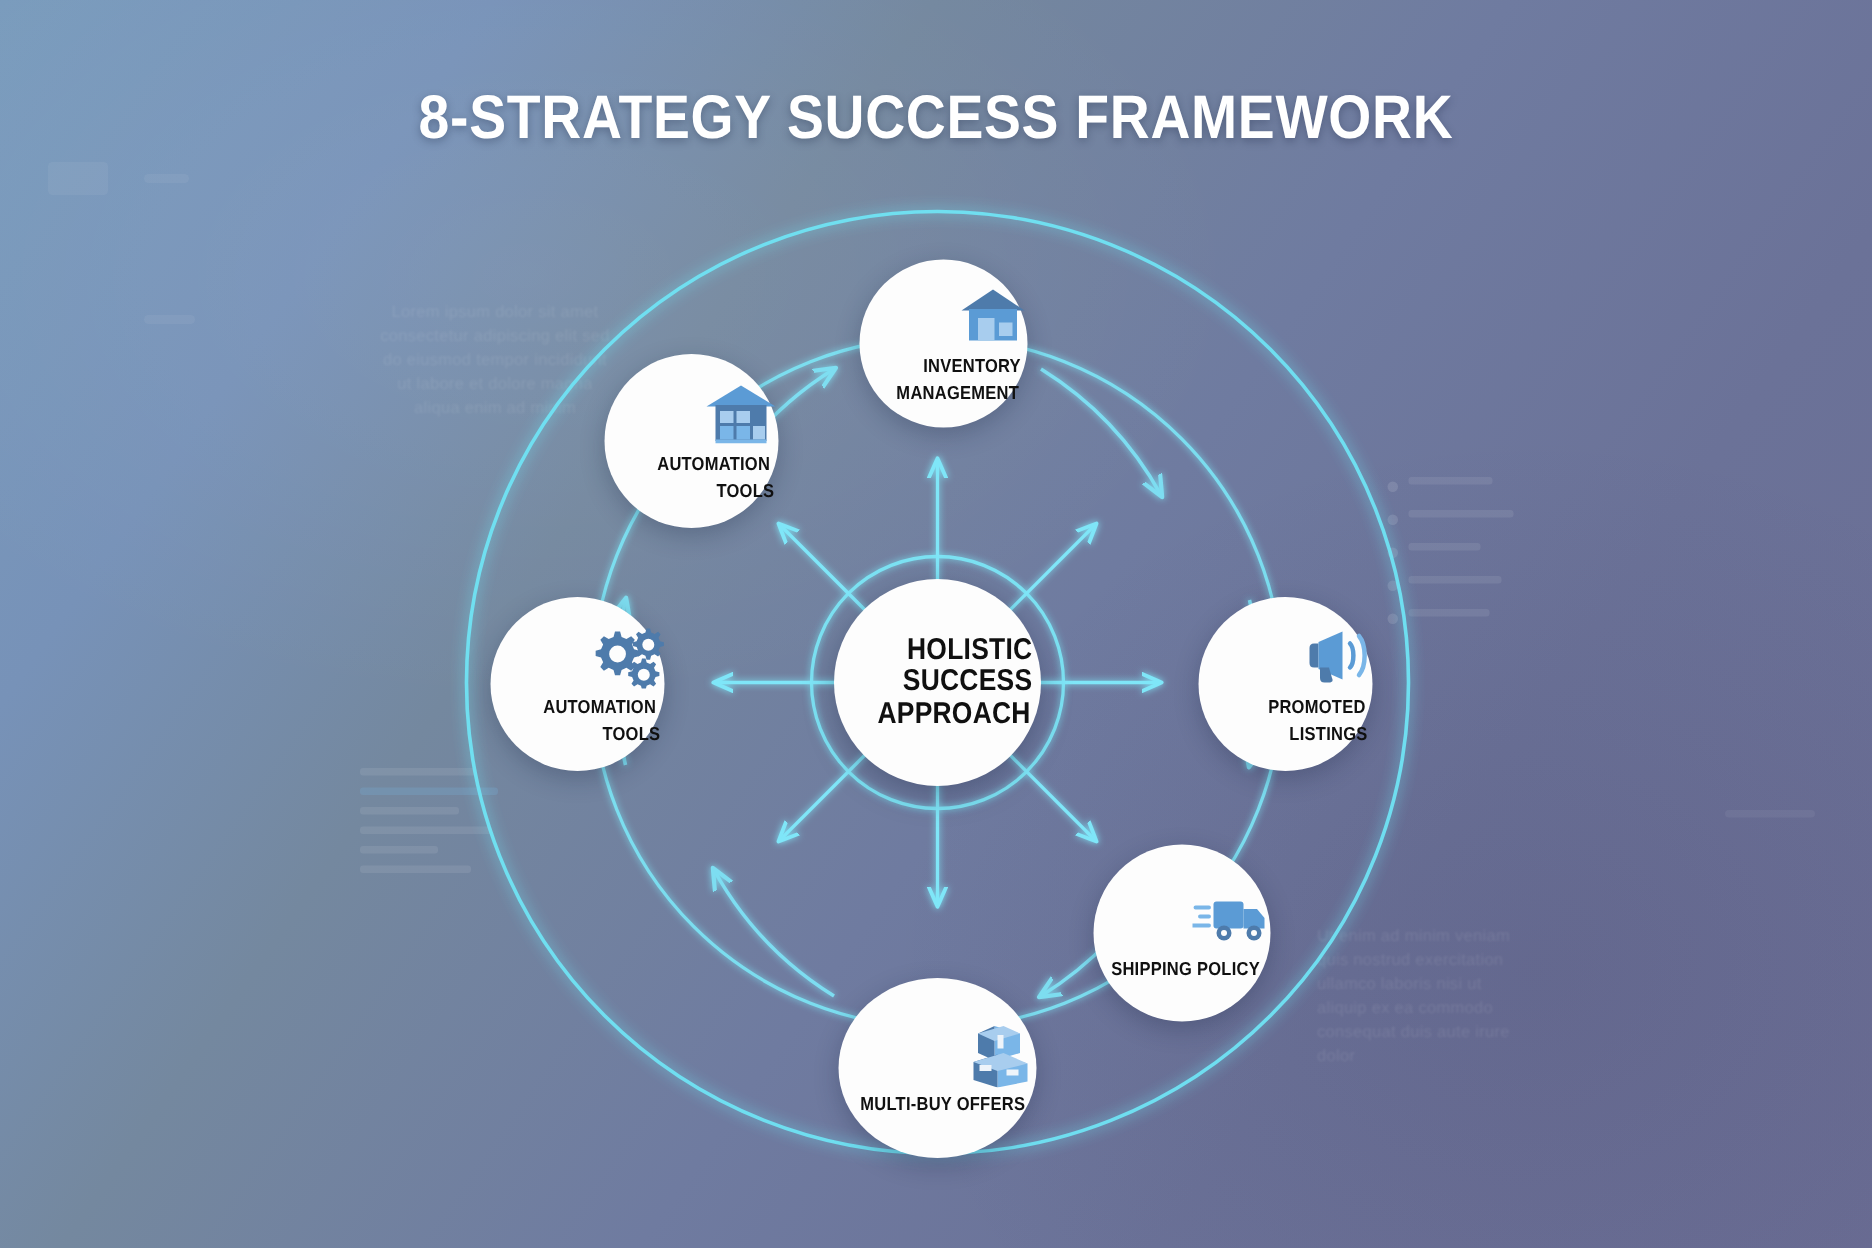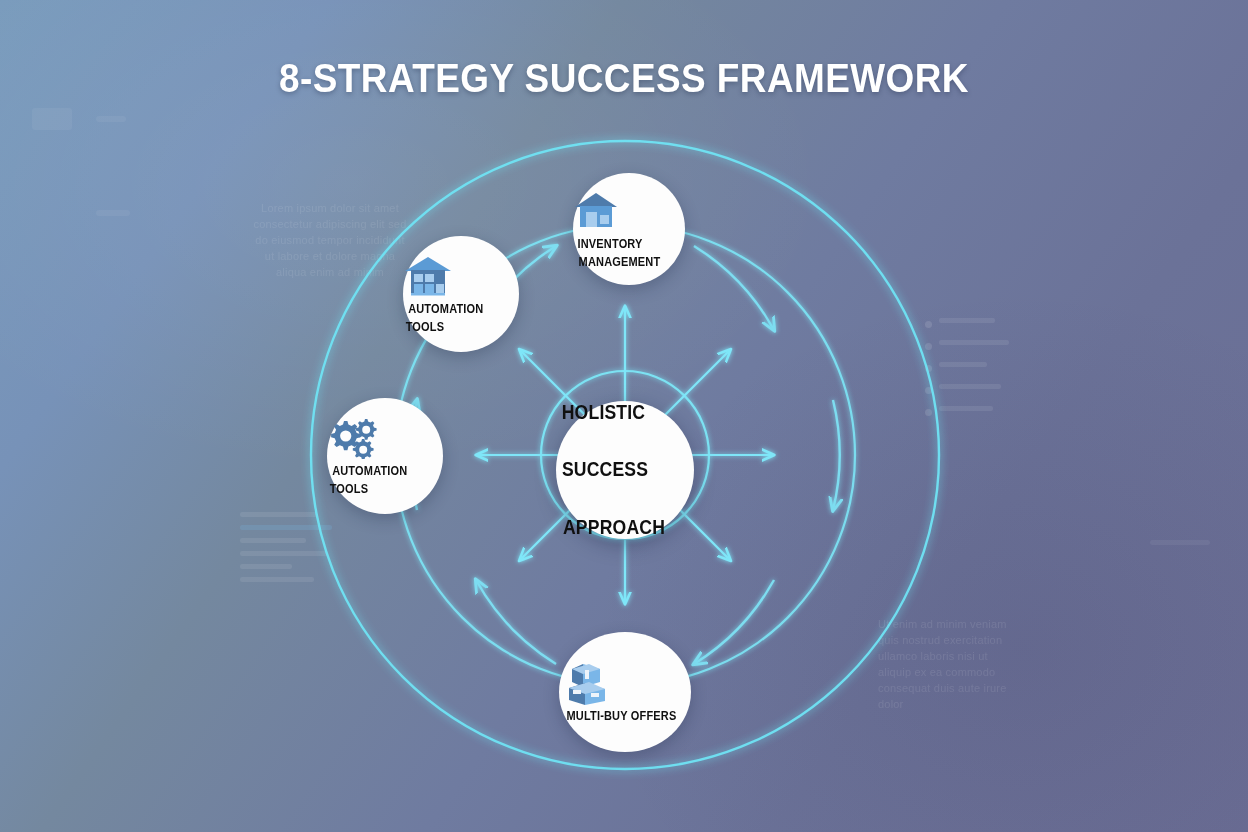--- a/index.html
+++ b/index.html
@@ -50,21 +50,21 @@
   
   .stage{ position:absolute; left:0; top:0; width:1248px; height:832px; }
   .rings{ position:absolute; left:0; top:0; }
 
   
   .node{
     position:absolute;
     border-radius:50%;
     background:#fdfdfd;
     display:flex; flex-direction:column;
-    align-items:flex-start; justify-content:center;
+    align-items:flex-end; justify-content:center;
     box-shadow:0 5px 16px rgba(25,35,65,0.28);
     text-align:center;
   }
   .node .icon{ display:flex; align-items:center; justify-content:center; }
   .node .lbl{
     color:#101010;
     font-weight:bold;
     letter-spacing:0.2px;
     line-height:1.02;
     transform:scaleX(0.88);
@@ -172,43 +172,70 @@
     <g stroke="#7fe6f8" stroke-width="2.4" fill="none" opacity="0.92" filter="url(#glowsoft)" marker-end="url(#ah)">
       <path d="M 476 330 A 230 230 0 0 1 556 246"></path>
       <path d="M 694 246 A 230 230 0 0 1 774 330"></path>
       <path d="M 833 400 A 230 230 0 0 1 833 510"></path>
       <path d="M 774 580 A 230 230 0 0 1 694 664"></path>
       <path d="M 556 664 A 230 230 0 0 1 476 580"></path>
       <path d="M 417 510 A 230 230 0 0 1 417 400"></path>
     </g>
   </svg>
 
-  <div class="node center-node" style="left:556px;top:401px;gap:36px;">
+  <div class="node center-node" style="left:556px;top:386px;">
     <div class="lbl">HOLISTIC</div>
     <div class="lbl">SUCCESS</div>
     <div class="lbl">APPROACH</div>
   </div>
 
   <div class="node sat" style="left:573px;top:173px;width:112px;height:112px;">
     <div class="icon">
       <svg width="46" height="40" viewBox="0 0 46 40">
         <path d="M23 2 L44 16 L2 16 Z" fill="#4e7bab"></path>
         <rect x="7" y="15" width="32" height="21" fill="#5b9bd5"></rect>
         <rect x="13" y="21" width="11" height="15" fill="#a8cdee"></rect>
         <rect x="27" y="24" width="9" height="9" fill="#a8cdee"></rect>
       </svg>
     </div>
     <div class="lbl">INVENTORY</div>
     <div class="lbl">MANAGEMENT</div>
   </div>
 
 
-
-
-  <div class="node sat" style="left:559px;top:632px;width:132px;height:120px;">
+  <div class="node sat" style="left:799px;top:398px;width:116px;height:116px;">
+    <div class="icon">
+      <svg width="52" height="40" viewBox="0 0 52 40">
+        <path d="M10 14 L10 24 C10 26 11 27 13 27 L16 27 L16 11 L13 11 C11 11 10 12 10 14 Z" fill="#4e7bab"></path>
+        <path d="M16 10 L32 3 L32 35 L16 28 Z" fill="#5b9bd5"></path>
+        <path d="M17 27 L17 34 C17 36 18 37 20 37 L23 37 C25 37 26 36 25 34 L23 27 Z" fill="#4e7bab"></path>
+        <path d="M37 11 C40 14 40 24 37 27" stroke="#5b9bd5" stroke-width="3" fill="none" stroke-linecap="round"></path>
+        <path d="M43 6 C48 12 48 26 43 32" stroke="#7ab6e8" stroke-width="3" fill="none" stroke-linecap="round"></path>
+      </svg>
+    </div>
+    <div class="lbl">PROMOTED</div>
+    <div class="lbl">LISTINGS</div>
+  </div>
+
+  <div class="node sat" style="left:729px;top:563px;width:118px;height:118px;">
+    <div class="icon">
+      <svg width="52" height="36" viewBox="0 0 52 36">
+        <rect x="14" y="6" width="20" height="18" rx="2" fill="#5b9bd5"></rect>
+        <path d="M34 11 L43 11 L48 17 L48 24 L34 24 Z" fill="#5b9bd5"></path>
+        <circle cx="21" cy="27" r="5" fill="#4e7bab"></circle>
+        <circle cx="21" cy="27" r="2" fill="#fdfdfd"></circle>
+        <circle cx="41" cy="27" r="5" fill="#4e7bab"></circle>
+        <circle cx="41" cy="27" r="2" fill="#fdfdfd"></circle>
+        <path d="M2 10 L11 10 M5 16 L11 16 M0 22 L11 22" stroke="#7ab6e8" stroke-width="2.6" stroke-linecap="round"></path>
+      </svg>
+    </div>
+    <div class="lbl">SHIPPING POLICY</div>
+  </div>
+
+  <div class="node sat" style="left:559px;top:652px;width:132px;height:120px;">
     <div class="icon">
       <svg width="52" height="44" viewBox="0 0 52 44">
         <path d="M24 3 L41 8 L41 21 L24 26 L24 3 Z" fill="#7ab6e8"></path>
         <path d="M24 3 L24 26 L13 21 L13 8 Z" fill="#4e7bab"></path>
         <path d="M13 8 L30 3 L41 8 L24 13 Z" fill="#a8cdee"></path>
         <rect x="26" y="9" width="4" height="9" fill="#eef4fa"></rect>
         <path d="M26 22 L46 28 L46 40 L26 44 Z" fill="#7ab6e8"></path>
         <path d="M26 22 L26 44 L10 39 L10 27 Z" fill="#4e7bab"></path>
         <path d="M10 27 L30 21 L46 28 L26 33 Z" fill="#a8cdee"></path>
         <rect x="14" y="29" width="8" height="4" fill="#eef4fa"></rect>

